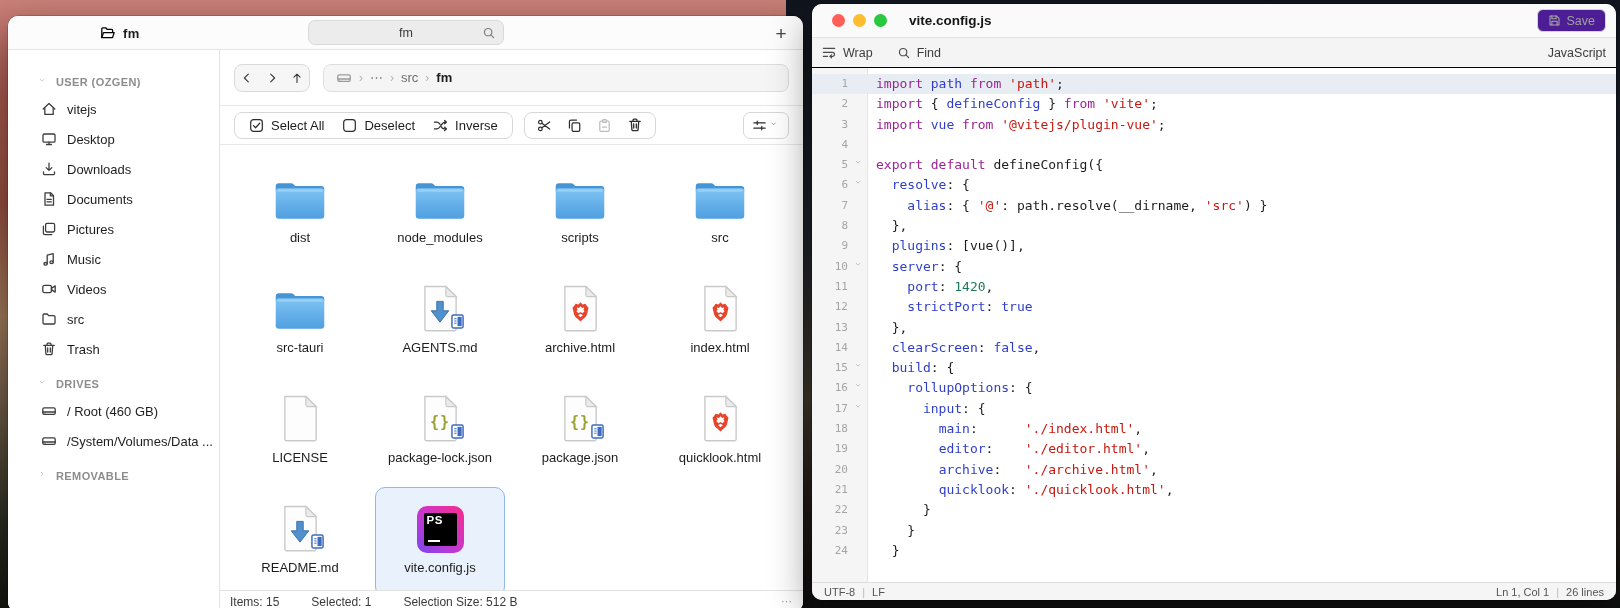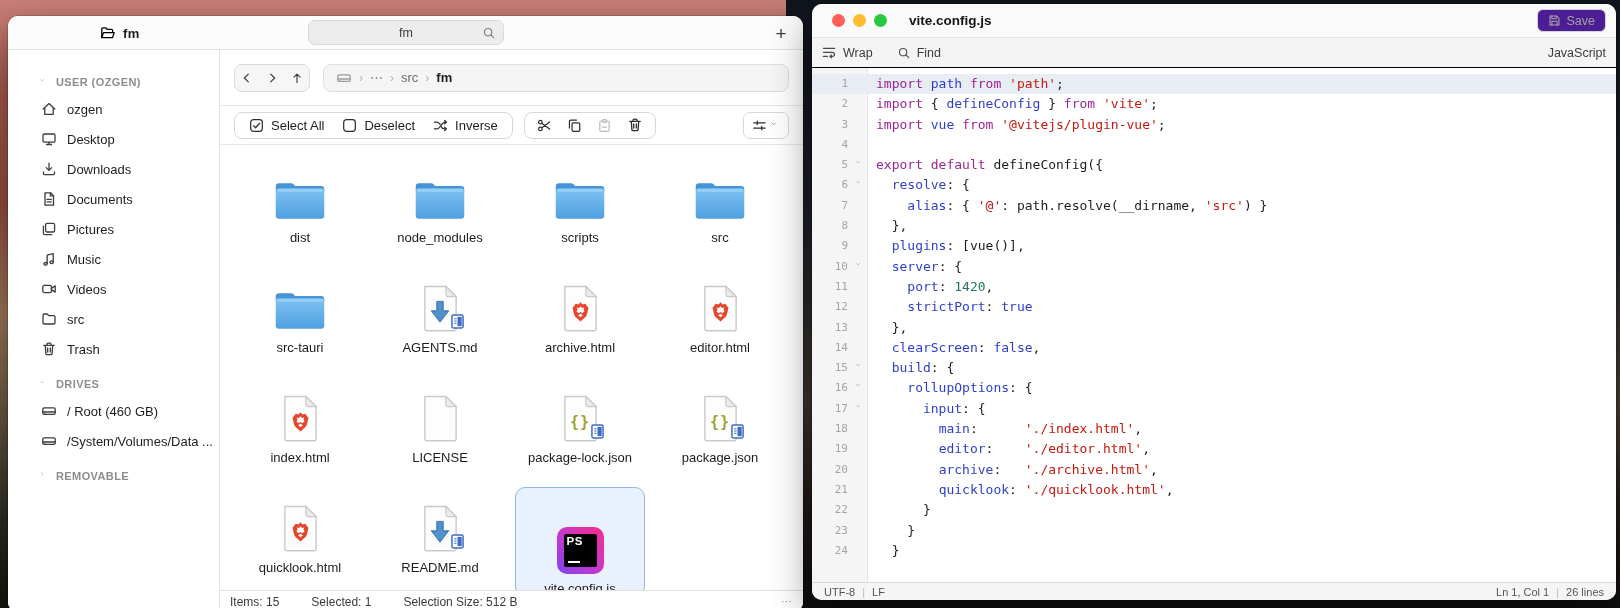--- a/index.html
+++ b/index.html
@@ -54,21 +54,21 @@
   .icon-btn { width:30px; height:100%; display:flex; align-items:center; justify-content:center; color:#2c2c2c; }
   .icon-btn.disabled { color:#bcbcbc; }
   .tool-spacer { flex:1; }
   .view-btn { width:46px; height:27px; background:#fff; border:1px solid #d7d7d7; border-radius:7px;
     display:flex; align-items:center; justify-content:center; gap:4px; color:#2c2c2c; }
   .fm-grid { position:absolute; top:95px; bottom:22px; left:0; right:0; overflow:hidden;
     display:grid; grid-template-columns:repeat(4,140px); grid-auto-rows:110px; align-content:start;
     padding:12px 0 0 10px; }
   .tile { width:130px; margin:0 5px; border-radius:10px; border:1.5px solid transparent;
     display:flex; flex-direction:column; align-items:center; padding-top:7px; }
-  .tile.selected { background:#e9f1fc; border-color:var(--sel-border,#90b8ea);justify-content:flex-end; }
+  .tile.selected { background:#e9f1fc; border-color:var(--sel-border,#90b8ea); }
   .tile-icon { height:58px; display:flex; align-items:flex-end; justify-content:center; }
   .tile-label { margin-top:7px; font-size:13px; color:#1c1c1e; white-space:nowrap; }
   .page-wrap { position:relative; width:41px; height:49px; }
   .page-overlay { position:absolute; left:0; right:0; top:11px; bottom:4px; display:flex; align-items:center; justify-content:center; }
   .mini-badge { position:absolute; right:-3px; bottom:0; }
   .json-braces { font-family:"DejaVu Sans Mono", monospace; font-weight:700; font-size:15px; color:#9aa12f; letter-spacing:1px; }
   .ps-icon { width:47px; height:47px; border-radius:10px; position:relative;
     background:linear-gradient(43deg,#7c45f3 0%,#c937cc 48%,#f62c8c 100%); }
   .ps-box { position:absolute; inset:7px; background:#000; border-radius:2px; }
   .ps-text { position:absolute; left:3px; top:1px; color:#fff; font-weight:700; font-size:11.5px; letter-spacing:.5px; }
@@ -164,21 +164,21 @@
             </span>
             <span>USER (OZGEN)</span>
           </div>
           <div class="sb-item">
             <span class="ic">
               <svg class="stk" width="16" height="16" viewBox="0 0 16 16">
                 <path d="M2.2 8 8 2.6 13.8 8"></path>
                 <path d="M3.8 7.2v6.2h8.4V7.2"></path>
               </svg>
             </span>
-            <span>ozgen</span>
+            <span>vitejs</span>
           </div>
           <div class="sb-item">
             <span class="ic">
               <svg class="stk" width="16" height="16" viewBox="0 0 16 16">
                 <rect x="2" y="3" width="12" height="8.2" rx="1.2"></rect>
                 <path d="M8 11.2v2.3M5.5 13.5h5"></path>
               </svg>
             </span>
             <span>Desktop</span>
           </div>
@@ -477,35 +477,20 @@
                     <path d="M26.5 2.5 37 12.8H28.3a1.8 1.8 0 0 1-1.8-1.8z" fill="#ebebeb" stroke="#c9c9c9" stroke-width="1.2"></path>
                   </svg><div class="page-overlay">
                     <svg width="19" height="22" viewBox="0 0 20 23">
                       <path d="M10 1.2l2.1 2.3 3-.7 2.1 2.9 1.2 1.2-1.5 6.6c-.5 2.1-1.7 3.3-3.3 4.6L10 21.6l-3.6-3.5c-1.6-1.3-2.8-2.5-3.3-4.6L1.6 6.9l1.2-1.2 2.1-2.9 3 .7z" fill="#e7452b"></path>
                       <path d="M10 5.4l1.6 1.9 2.4-.5-.9 2.3 1.2 1.5-2.3 2.3L10 11.4l-2 1.5-2.3-2.3 1.2-1.5-.9-2.3 2.4.5z" fill="#fff"></path>
                       <path d="M10 13.4l2.5 1.4-2.5 2.3-2.5-2.3z" fill="#fff"></path>
                     </svg>
                   </div></div>
               </div>
               <div class="tile-label">archive.html</div>
-            </div>
-            <div class="tile">
-              <div class="tile-icon">
-                <div class="page-wrap"><svg width="41" height="49" viewBox="0 0 42 50">
-                    <path d="M5 2.5h21.5L37 12.8V46a1.8 1.8 0 0 1-1.8 1.8H6.8A1.8 1.8 0 0 1 5 46z" fill="#fdfdfd" stroke="#c9c9c9" stroke-width="1.4"></path>
-                    <path d="M26.5 2.5 37 12.8H28.3a1.8 1.8 0 0 1-1.8-1.8z" fill="#ebebeb" stroke="#c9c9c9" stroke-width="1.2"></path>
-                  </svg><div class="page-overlay">
-                    <svg width="19" height="22" viewBox="0 0 20 23">
-                      <path d="M10 1.2l2.1 2.3 3-.7 2.1 2.9 1.2 1.2-1.5 6.6c-.5 2.1-1.7 3.3-3.3 4.6L10 21.6l-3.6-3.5c-1.6-1.3-2.8-2.5-3.3-4.6L1.6 6.9l1.2-1.2 2.1-2.9 3 .7z" fill="#e7452b"></path>
-                      <path d="M10 5.4l1.6 1.9 2.4-.5-.9 2.3 1.2 1.5-2.3 2.3L10 11.4l-2 1.5-2.3-2.3 1.2-1.5-.9-2.3 2.4.5z" fill="#fff"></path>
-                      <path d="M10 13.4l2.5 1.4-2.5 2.3-2.5-2.3z" fill="#fff"></path>
-                    </svg>
-                  </div></div>
-              </div>
-              <div class="tile-label">editor.html</div>
             </div>
             <div class="tile">
               <div class="tile-icon">
                 <div class="page-wrap"><svg width="41" height="49" viewBox="0 0 42 50">
                     <path d="M5 2.5h21.5L37 12.8V46a1.8 1.8 0 0 1-1.8 1.8H6.8A1.8 1.8 0 0 1 5 46z" fill="#fdfdfd" stroke="#c9c9c9" stroke-width="1.4"></path>
                     <path d="M26.5 2.5 37 12.8H28.3a1.8 1.8 0 0 1-1.8-1.8z" fill="#ebebeb" stroke="#c9c9c9" stroke-width="1.2"></path>
                   </svg><div class="page-overlay">
                     <svg width="19" height="22" viewBox="0 0 20 23">
                       <path d="M10 1.2l2.1 2.3 3-.7 2.1 2.9 1.2 1.2-1.5 6.6c-.5 2.1-1.7 3.3-3.3 4.6L10 21.6l-3.6-3.5c-1.6-1.3-2.8-2.5-3.3-4.6L1.6 6.9l1.2-1.2 2.1-2.9 3 .7z" fill="#e7452b"></path>
                       <path d="M10 5.4l1.6 1.9 2.4-.5-.9 2.3 1.2 1.5-2.3 2.3L10 11.4l-2 1.5-2.3-2.3 1.2-1.5-.9-2.3 2.4.5z" fill="#fff"></path>

